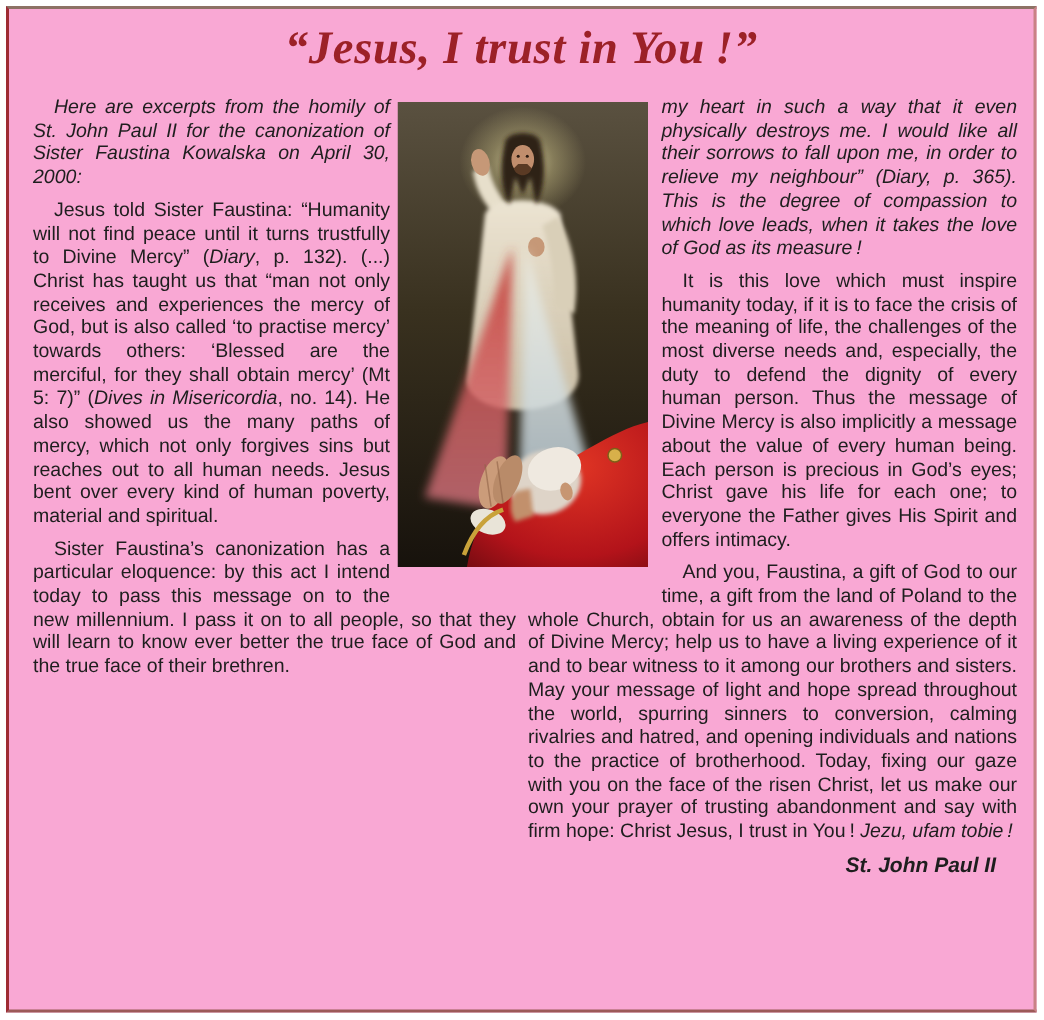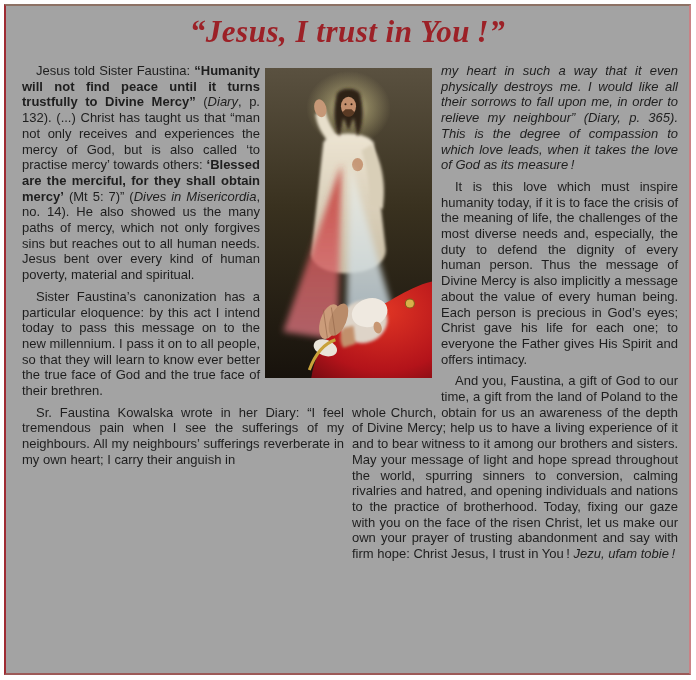--- a/index.html
+++ b/index.html
@@ -2,67 +2,68 @@
 <html lang="en"><head>
 <meta charset="utf-8">
 <style>
   html,body{margin:0;padding:0;}
   body{
     width:696px;height:680px;position:relative;background:#ffffff;
     font-family:"Liberation Sans", sans-serif;overflow:hidden;
   }
   .page{
     position:absolute;left:4px;top:4px;width:687px;height:671px;
-    box-sizing:border-box;background:#a3a3a3;
+    box-sizing:border-box;background:#f9a8d4;
     border:2px solid;border-color:#8d7265 #c98286 #9c5a58 #9e2b33;
   }
   .title{
     position:absolute;left:0;right:0;top:8px;margin:0;text-align:center;
     font-family:"Liberation Serif", serif;font-style:italic;font-weight:bold;
     font-size:31px;letter-spacing:.5px;color:#9c2127;
   }
   .col{position:absolute;top:57px;}
   .col-left{left:16px;width:322px;}
   .col-right{left:346px;width:326px;}
   .spacer-left{float:right;width:84px;height:338px;}
   .spacer-right{float:left;width:89px;height:330px;}
   .para{
     font-size:13px;line-height:15.7px;text-align:justify;text-indent:14px;
     margin:0 0 6px 0;color:#1e1e1e;hyphens:auto;-webkit-hyphens:auto;
   }
   .no-indent{text-indent:0;font-style:italic;}
   .intro{font-style:italic;}
-  .b{font-weight:bold;}
+  .b{font-weight:normal;}
   .i{font-style:italic;}
   .signature{
     font-size:14px;font-weight:bold;font-style:italic;text-align:right;
     padding-right:14px;margin:3px 0 0 0;color:#1e1e1e;
   }
   .photo{position:absolute;left:259px;top:62px;width:167px;height:310px;}
   .photo svg{display:block;width:100%;height:100%;}
 </style>
 </head>
 <body>
 
 <div class="page">
 
   <h1 class="title">“Jesus, I trust in You !”</h1>
 
   <div class="col col-left">
     <div class="spacer-left"></div>
+    <p class="para intro"><span class="i">Here are excerpts from the homily of St. John Paul II for the canonization of Sister Faustina Kowalska on April 30, 2000:</span></p>
     <p class="para"><span>Jesus told Sister Faustina: </span><span class="b">“Humanity will not find peace until it turns trustfully to Divine Mercy”</span><span> (</span><span class="i">Diary</span><span>, p. 132). (...) Christ has taught us that “man not only receives and experiences the mercy of God, but is also called ‘to practise mercy’ towards others: </span><span class="b">‘Blessed are the merciful, for they shall obtain mercy’</span><span> (Mt 5: 7)” (</span><span class="i">Dives in Misericordia</span><span>, no. 14). He also showed us the many paths of mercy, which not only forgives sins but reaches out to all human needs. Jesus bent over every kind of human poverty, material and spiritual.</span></p>
     <p class="para"><span>Sister Faustina’s canonization has a particular eloquence:  by this act I intend today to pass this message on to the new millennium. I pass it on to all people, so that they will learn to know ever better the true face of God and the true face of their brethren.</span></p>
-    <p class="para"><span>Sr. Faustina Kowalska wrote in her Diary: “I feel tremendous pain when I see the sufferings of my neighbours. All my neighbours’ sufferings reverberate in my own heart; I carry their anguish in</span></p>
   </div>
 
   <div class="col col-right">
     <div class="spacer-right"></div>
     <p class="para no-indent"><span>my heart in such a way that it even physically destroys me. I would like all their sorrows to fall upon me, in order to relieve my neighbour” (Diary, p. 365). This is the degree of compassion to which love leads, when it takes the love of God as its measure !</span></p>
     <p class="para"><span>It is this love which must inspire humanity today, if it is to face the crisis of the meaning of life, the challenges of the most diverse needs and, especially, the duty to defend the dignity of every human person. Thus the message of Divine Mercy is also implicitly a message about the value of every human being. Each person is precious in God’s eyes; Christ gave his life for each one; to everyone the Father gives His Spirit and offers intimacy.</span></p>
     <p class="para"><span>And you, Faustina, a gift of God to our time, a gift from the land of Poland to the whole Church, obtain for us an awareness of the depth of Divine Mercy; help us to have a living experience of it and to bear witness to it among our brothers and sisters. May your message of light and hope spread throughout the world, spurring sinners to conversion, calming rivalries and hatred, and opening individuals and nations to the practice of brotherhood. Today, fixing our gaze with you on the face of the risen Christ, let us make our own your prayer of trusting abandonment and say with firm hope: Christ Jesus, I trust in You ! </span><span class="i">Jezu, ufam tobie !</span></p>
+    <p class="signature">St. John Paul II</p>
   </div>
 
   <div class="photo" aria-label="Divine Mercy image of Jesus with red and pale rays shining down upon Pope John Paul II praying in red vestments">
     <svg viewBox="0 0 166 308" preserveAspectRatio="none" role="img">
       <defs>
         <linearGradient id="bgG" x1="0" y1="0" x2="0" y2="1">
           <stop offset="0" stop-color="#5a5140"></stop>
           <stop offset="0.45" stop-color="#39311f"></stop>
           <stop offset="1" stop-color="#17120c"></stop>
         </linearGradient>

